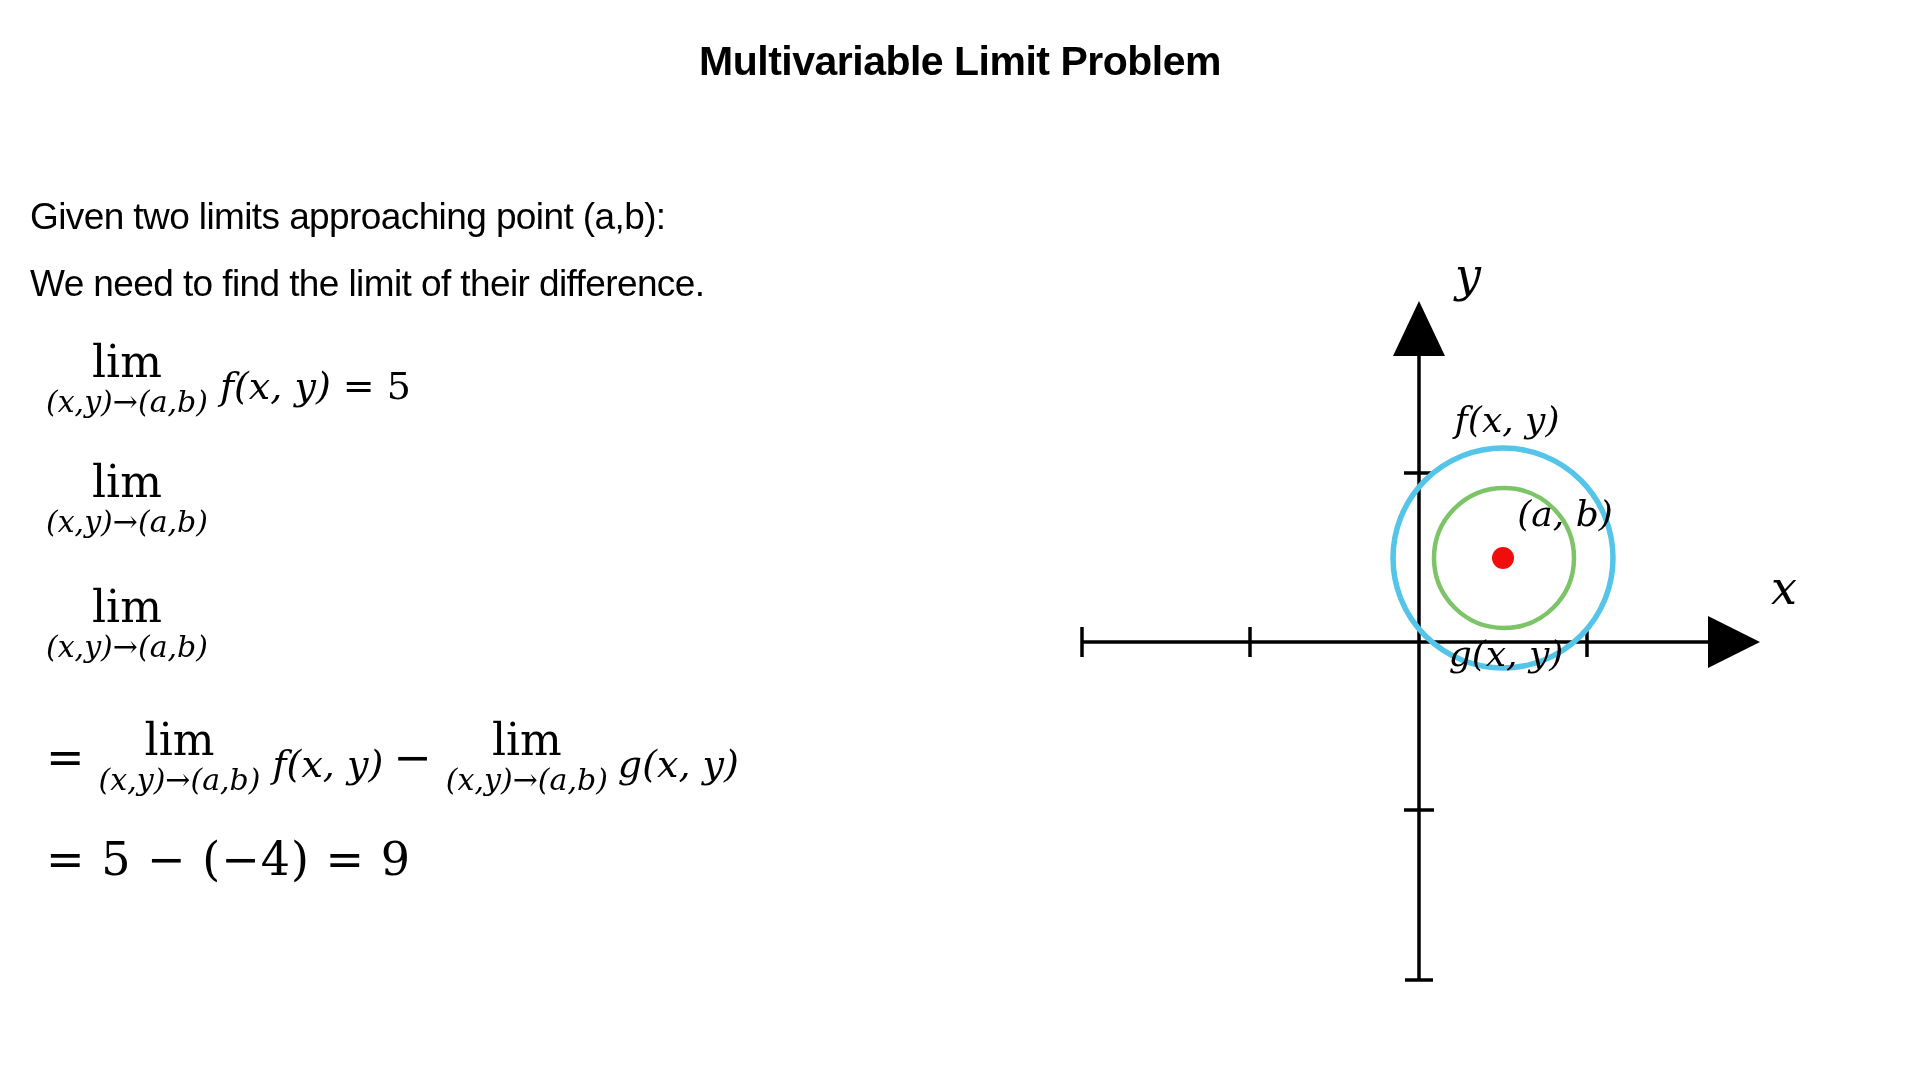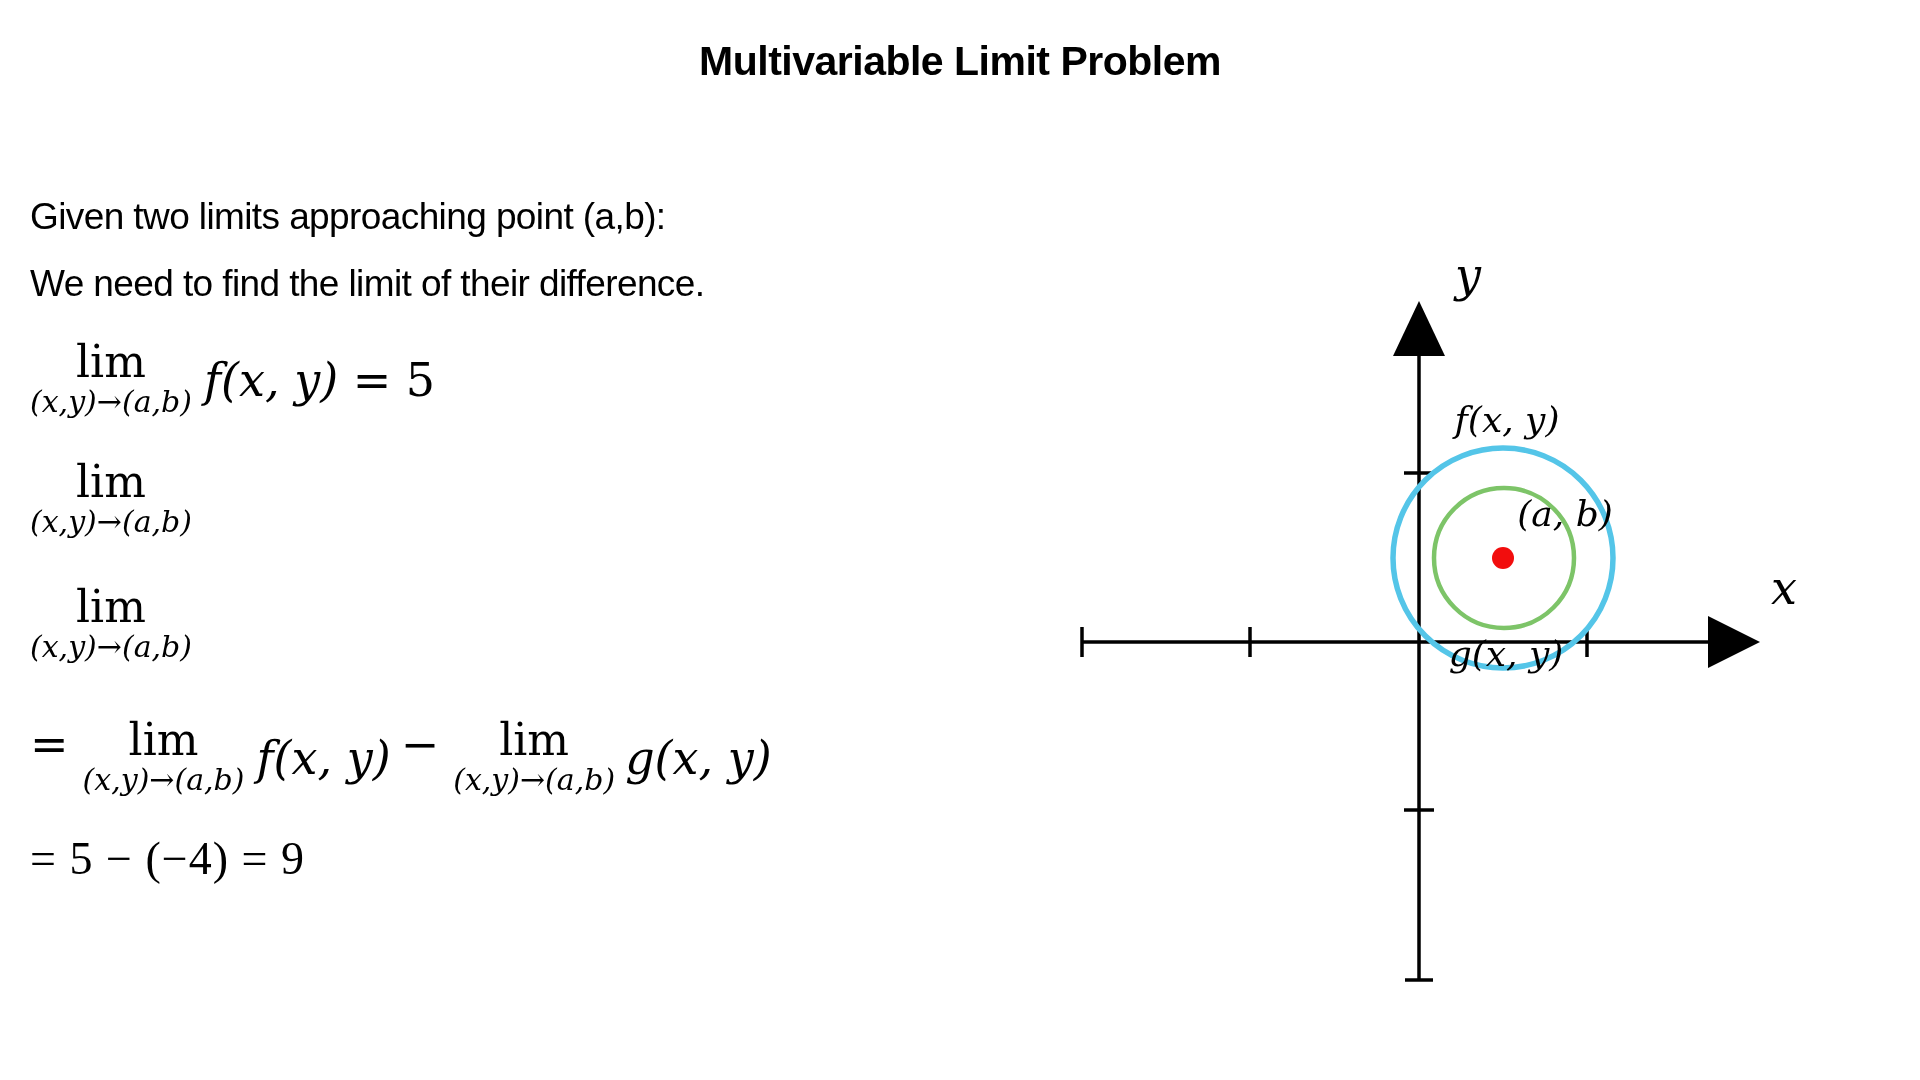--- a/index.html
+++ b/index.html
@@ -35,51 +35,51 @@
     font-weight: 400;
     letter-spacing: -0.6px;
     white-space: nowrap;
   }
   .intro-1 { top: 196px; }
   .intro-2 { top: 263px; }
 
   
   .eq {
     position: absolute;
-    left: 30px;
+    left: 46px;
     display: flex;
-    align-items: flex-start;
+    align-items: center;
     font-family: "DejaVu Serif", serif;
     white-space: nowrap;
   }
   .eq-1 { top: 340px; }
   .eq-2 { top: 460px; }
   .eq-3 { top: 585px; }
   .eq-4 { top: 718px; }
-  .eq-5 { top: 832px; font-family: Liberation Serif, serif; }
+  .eq-5 { top: 832px; }
 
   .limblk {
     display: inline-flex;
     flex-direction: column;
     align-items: center;
     flex: none;
   }
   .lim {
     font-size: 44px;
     line-height: 1.0;
     font-style: normal;
     padding-bottom: 3px;
   }
   .sub {
     font-size: 30px;
     line-height: 1.0;
     font-style: italic;
   }
   .expr {
-    font-size: 46px;
+    font-size: 38px;
     line-height: 1.05;
     font-style: italic;
     margin-left: 12px;
     margin-top: 16px;
   }
   .up { font-style: normal; }
   .eq-prefix {
     font-size: 46px;
     line-height: 1.05;
     font-style: normal;

